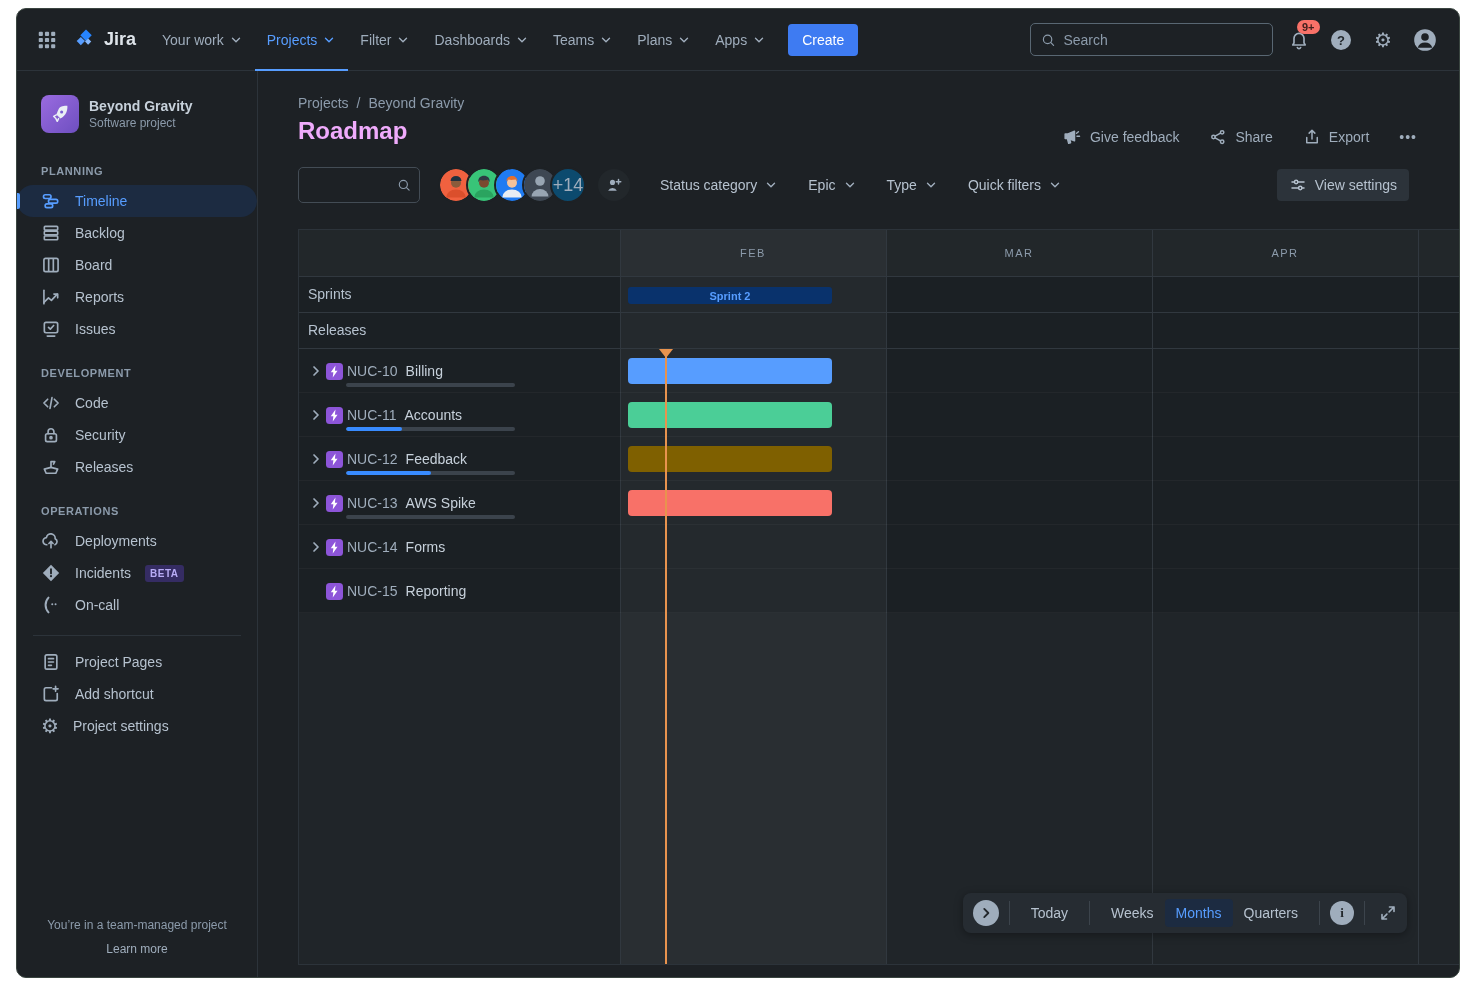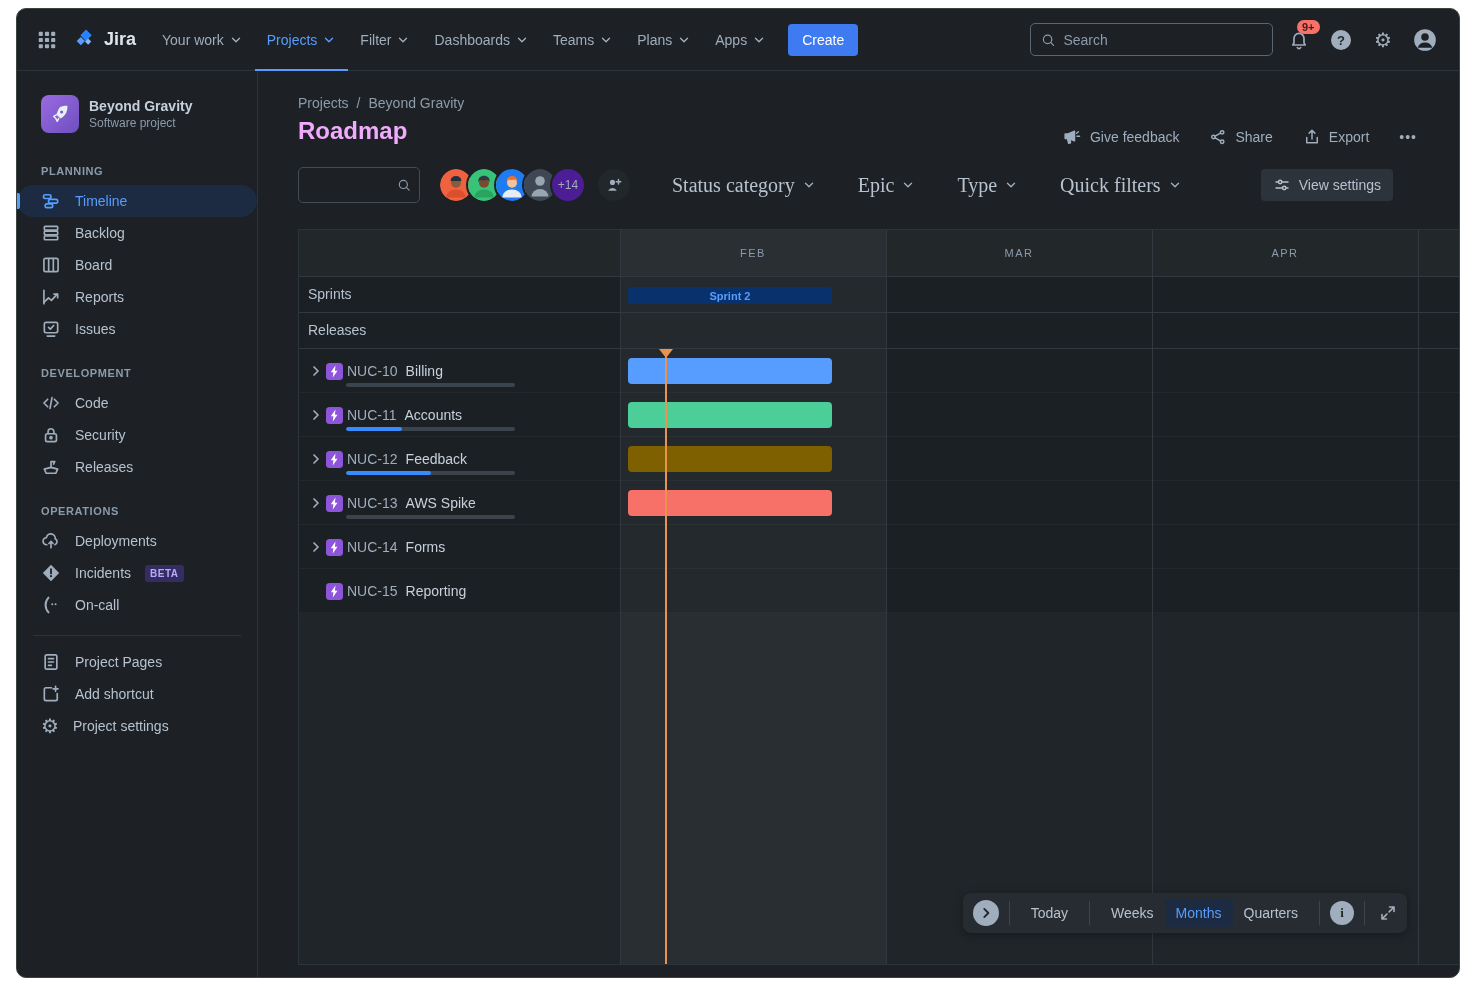--- a/index.html
+++ b/index.html
@@ -65,27 +65,27 @@
   .more-dots { font-size:14px; letter-spacing:1px; color:#9FADBC; cursor:pointer; }
 
   
   .toolbar { margin-top:22px; display:flex; align-items:center; height:36px; }
   .filter-search { width:122px; height:36px; border:1.5px solid #434C55; border-radius:5px; display:flex;
                    align-items:center; padding:0 8px; color:#8C9BAB; }
   .filter-search input { width:100%; background:transparent; border:none; outline:none; color:#B6C2CF; font-family:inherit; font-size:14px; }
   .avatar-stack { display:flex; align-items:center; margin-left:18px; }
   .avatar { width:36px; height:36px; border-radius:50%; overflow:hidden; border:2px solid #1D2125; margin-left:-8px; flex:none; cursor:pointer; }
   .avatar:first-child { margin-left:0; }
-  .avatar-more { width:36px; height:36px; border-radius:50%; background:#4c1d95; border:2px solid #1D2125; margin-left:-8px;
-                 display:flex; align-items:center; justify-content:center; font-size:12px; color:#9FADBC; cursor:pointer; }
+  .avatar-more { width:36px; height:36px; border-radius:50%; background:#0c4a6e; border:2px solid #1D2125; margin-left:-8px;
+                 display:flex; align-items:center; justify-content:center; font-size:18px; color:#9FADBC; cursor:pointer; }
   .add-person { width:32px; height:32px; border-radius:50%; background:#22272B; margin-left:12px; display:flex;
                 align-items:center; justify-content:center; color:#9FADBC; cursor:pointer; }
-  .dropdown { display:flex; align-items:center; gap:7px; font-size:20px; color:#B6C2CF; margin-left:42px; cursor:pointer;font-family:Liberation Serif, serif; }
+  .dropdown { display:flex; align-items:center; gap:7px; font-size:14px; color:#B6C2CF; margin-left:30px; cursor:pointer; }
   .dropdown .chev { color:#9FADBC; }
-  .view-settings { margin-left:auto; margin-right:66px; height:32px; display:flex; align-items:center; gap:8px;
+  .view-settings { margin-left:auto; margin-right:50px; height:32px; display:flex; align-items:center; gap:8px;
                    background:#2C333A; color:#B6C2CF; font-size:14px; border:none; border-radius:4px; padding:16px 12px; cursor:pointer; }
 
   
   .grid { position:relative; flex:1; margin-top:26px; background:#1B2024; border:1px solid #2C333A; border-right:none; overflow:hidden; }
   .filler { position:absolute; left:0; right:0; top:383px; bottom:0; background:rgba(255,255,255,0.022); }
   .feb-overlay { position:absolute; left:321px; width:266px; top:0; bottom:0; background:rgba(255,255,255,0.045); z-index:1; }
   .col-line { position:absolute; top:0; bottom:0; width:1px; background:#31383F; z-index:2; }
   .grid-header { position:absolute; top:0; left:0; right:0; height:47px; background:rgba(255,255,255,0.03);
                  border-bottom:1px solid #31383F; z-index:1; }
   .month-label { position:absolute; top:17px; font-size:11px; letter-spacing:1.5px; color:#8C9BAB; transform:translateX(-50%); z-index:3; }
@@ -348,20 +348,24 @@
             <path d="M12.5 4.5H6a2 2 0 00-2 2V18a2 2 0 002 2h11.5a2 2 0 002-2v-6.5"></path>
             <path d="M17.5 2.8v6M14.5 5.8h6"></path>
           </svg>
         <span>Add shortcut</span>
       </div>
       <div class="side-item">
         <span class="gear-glyph sicon">⚙</span>
         <span>Project settings</span>
       </div>
 
+      <div class="side-footer">
+        <div class="side-note">You’re in a team-managed project</div>
+        <div class="side-link">Learn more</div>
+      </div>
     </div>
 
     <div class="main">
 
       <div class="breadcrumb">
         <span class="crumb">Projects</span>
         <span>/</span>
         <span class="crumb">Beyond Gravity</span>
       </div>
       <div class="page-title">Roadmap</div>

